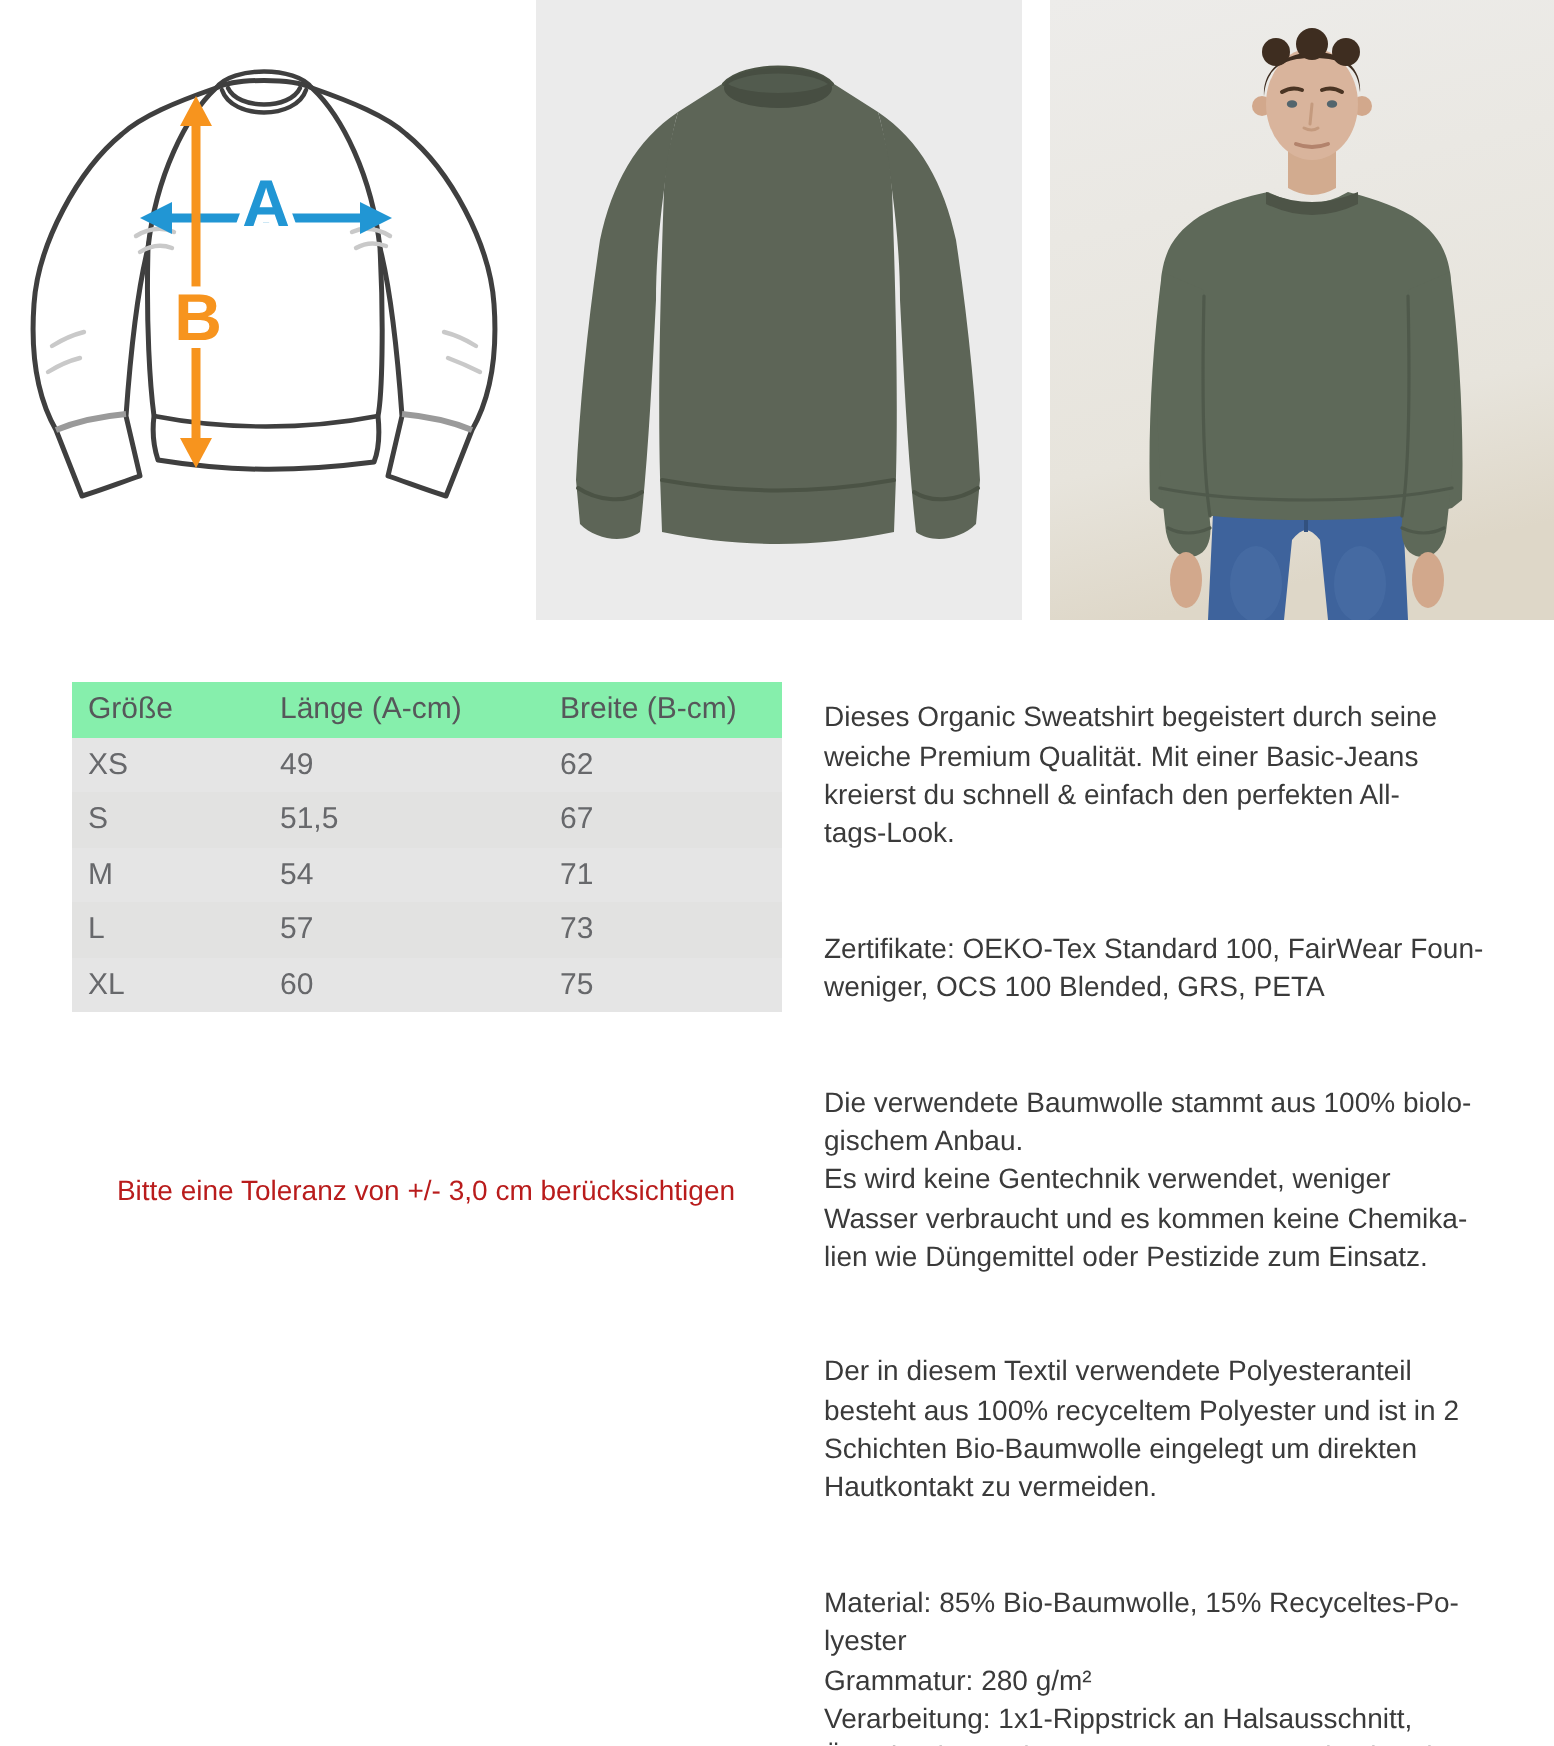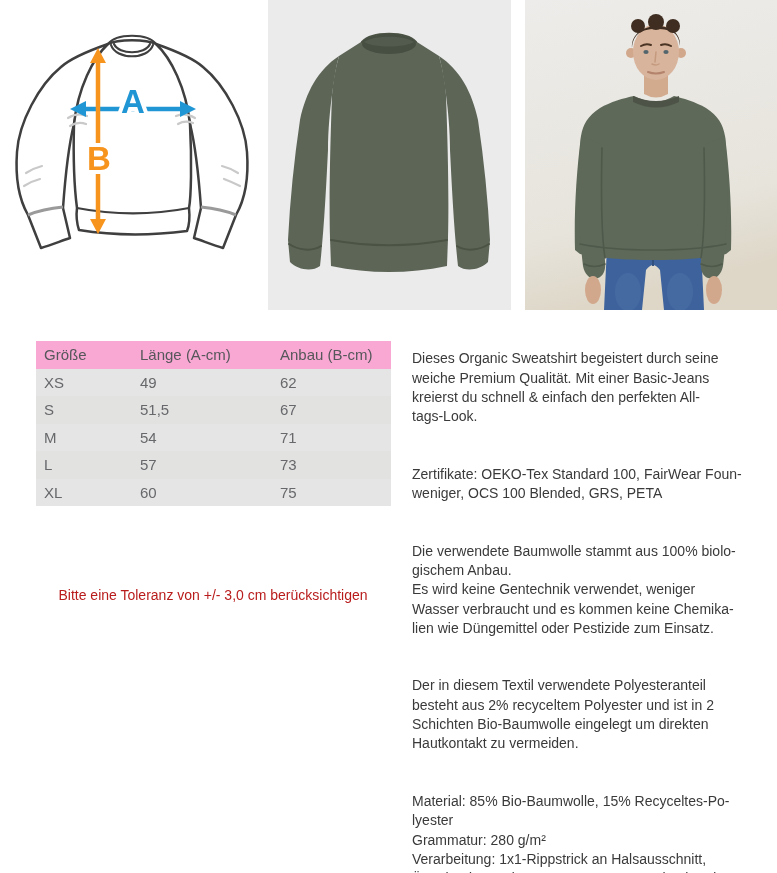--- a/index.html
+++ b/index.html
@@ -15,21 +15,21 @@
 
   table.size-table{
     position:absolute;left:36px;top:341px;width:355px;
     border-collapse:collapse;table-layout:fixed;
     font-size:15px;color:#67686b;
   }
   .size-table th,.size-table td{
     height:27.5px;padding:0 0 0 8px;text-align:left;font-weight:400;
     white-space:nowrap;overflow:hidden;
   }
-  .size-table th{color:#56575a;background:#f9a8d4;}
+  .size-table th{color:#56575a;background:#86efac;}
   .size-table col.c1{width:96px}.size-table col.c2{width:140px}.size-table col.c3{width:119px}
   .size-table tr.row-light td{background:#e5e5e5;}
   .size-table tr.row-dark td{background:#e2e2e1;}
 
   .tolerance{
     position:absolute;left:30px;top:587px;width:366px;text-align:center;
     font-size:14px;color:#b91c1c;
   }
   .description{
     position:absolute;left:412px;top:330px;width:366px;
@@ -183,21 +183,21 @@
   <table class="size-table">
     <colgroup>
         <col class="c1">
         <col class="c2">
         <col class="c3">
       </colgroup>
     <tbody>
         <tr>
       <th>Größe</th>
       <th>Länge (A-cm)</th>
-      <th>Anbau (B-cm)</th>
+      <th>Breite (B-cm)</th>
     </tr>
     <tr class="row-light">
       <td>XS</td>
       <td>49</td>
       <td>62</td>
     </tr>
     <tr class="row-dark">
       <td>S</td>
       <td>51,5</td>
       <td>67</td>
@@ -228,21 +228,21 @@
 kreierst du schnell &amp; einfach den perfekten All-
 tags-Look.</p>
     <p>Zertifikate: OEKO-Tex Standard 100, FairWear Foun-
 weniger, OCS 100 Blended, GRS, PETA</p>
     <p>Die verwendete Baumwolle stammt aus 100% biolo-
 gischem Anbau.
 Es wird keine Gentechnik verwendet, weniger
 Wasser verbraucht und es kommen keine Chemika-
 lien wie Düngemittel oder Pestizide zum Einsatz.</p>
     <p>Der in diesem Textil verwendete Polyesteranteil
-besteht aus 2% recyceltem Polyester und ist in 2
+besteht aus 100% recyceltem Polyester und ist in 2
 Schichten Bio-Baumwolle eingelegt um direkten
 Hautkontakt zu vermeiden.</p>
     <p>Material: 85% Bio-Baumwolle, 15% Recyceltes-Po-
 lyester
 Grammatur: 280 g/m²
 Verarbeitung: 1x1-Rippstrick an Halsausschnitt,
 Ärmelenden und am unteren Saum, Nackenband
 mit Fischgrätmuster, Flatlocknähte
 Form: Normaler Schnitt
 Größen:  XS, S, M, L, XL, XXL, 3XL</p>

